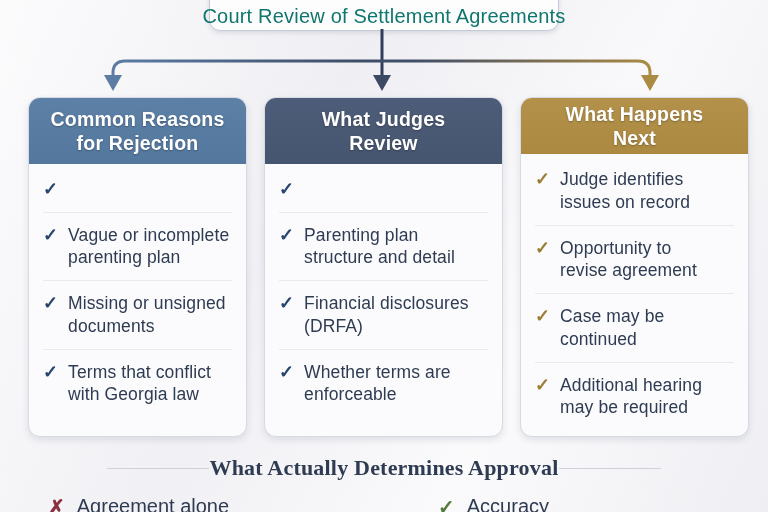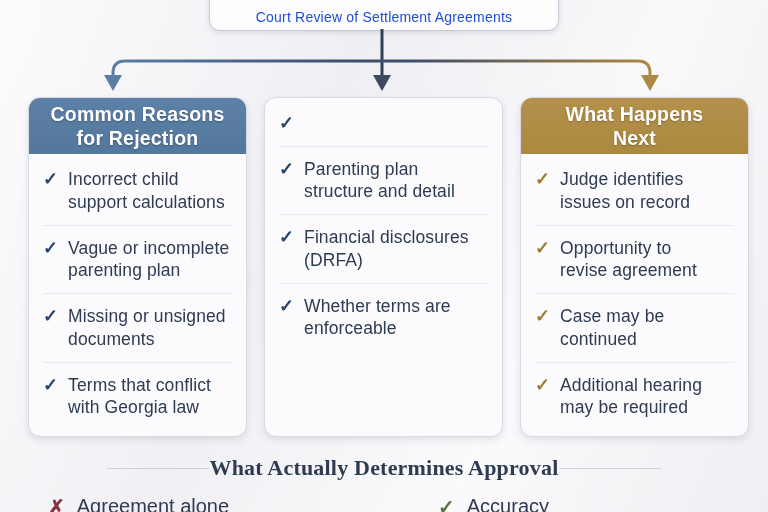--- a/index.html
+++ b/index.html
@@ -15,21 +15,21 @@
       linear-gradient(250deg, rgba(243,243,247,.6), rgba(253,253,255,.6));
   }
   .title-box{
     position:absolute;top:-17px;left:50%;transform:translateX(-50%);
     width:348px;height:46px;
     background:#fdfdfe;border:1px solid #c7cbd7;border-radius:11px;
     box-shadow:0 2px 5px rgba(55,65,95,.14);
     display:flex;align-items:center;justify-content:center;
   }
   .title-box span{
-    font-size:14px;color:#1d4ed8;letter-spacing:.2px;font-weight:500;
+    font-size:20px;color:#0f766e;letter-spacing:.2px;font-weight:500;
     margin-top:19px;white-space:nowrap;
   }
   svg.connector{position:absolute;top:0;left:0;}
   .cards{
     position:absolute;top:97px;left:0;width:768px;height:340px;
     display:flex;gap:17px;padding:0 25px 0 28px;box-sizing:border-box;
   }
   .card{
     border-radius:12px;background:#fbfbfd;border:1px solid #d7dae3;
     box-shadow:0 3px 7px rgba(45,55,80,.12);
@@ -109,42 +109,42 @@
   </svg>
 
   <div class="cards">
 
     <section class="card c1">
       <header class="card-header">Common Reasons
 for Rejection</header>
       <div class="card-body">
         <div class="item">
           <span class="check">✓</span>
-          <span class="item-text">Incorrect child
-support calculations</span>
         </div>
         <div class="item">
           <span class="check">✓</span>
           <span class="item-text">Vague or incomplete
 parenting plan</span>
         </div>
         <div class="item">
           <span class="check">✓</span>
           <span class="item-text">Missing or unsigned
 documents</span>
         </div>
         <div class="item">
           <span class="check">✓</span>
           <span class="item-text">Terms that conflict
 with Georgia law</span>
         </div>
       </div>
     </section>
 
     <section class="card c2">
+      <header class="card-header">What Judges
+Review</header>
       <div class="card-body">
         <div class="item">
           <span class="check">✓</span>
         </div>
         <div class="item">
           <span class="check">✓</span>
           <span class="item-text">Parenting plan
 structure and detail</span>
         </div>
         <div class="item">

